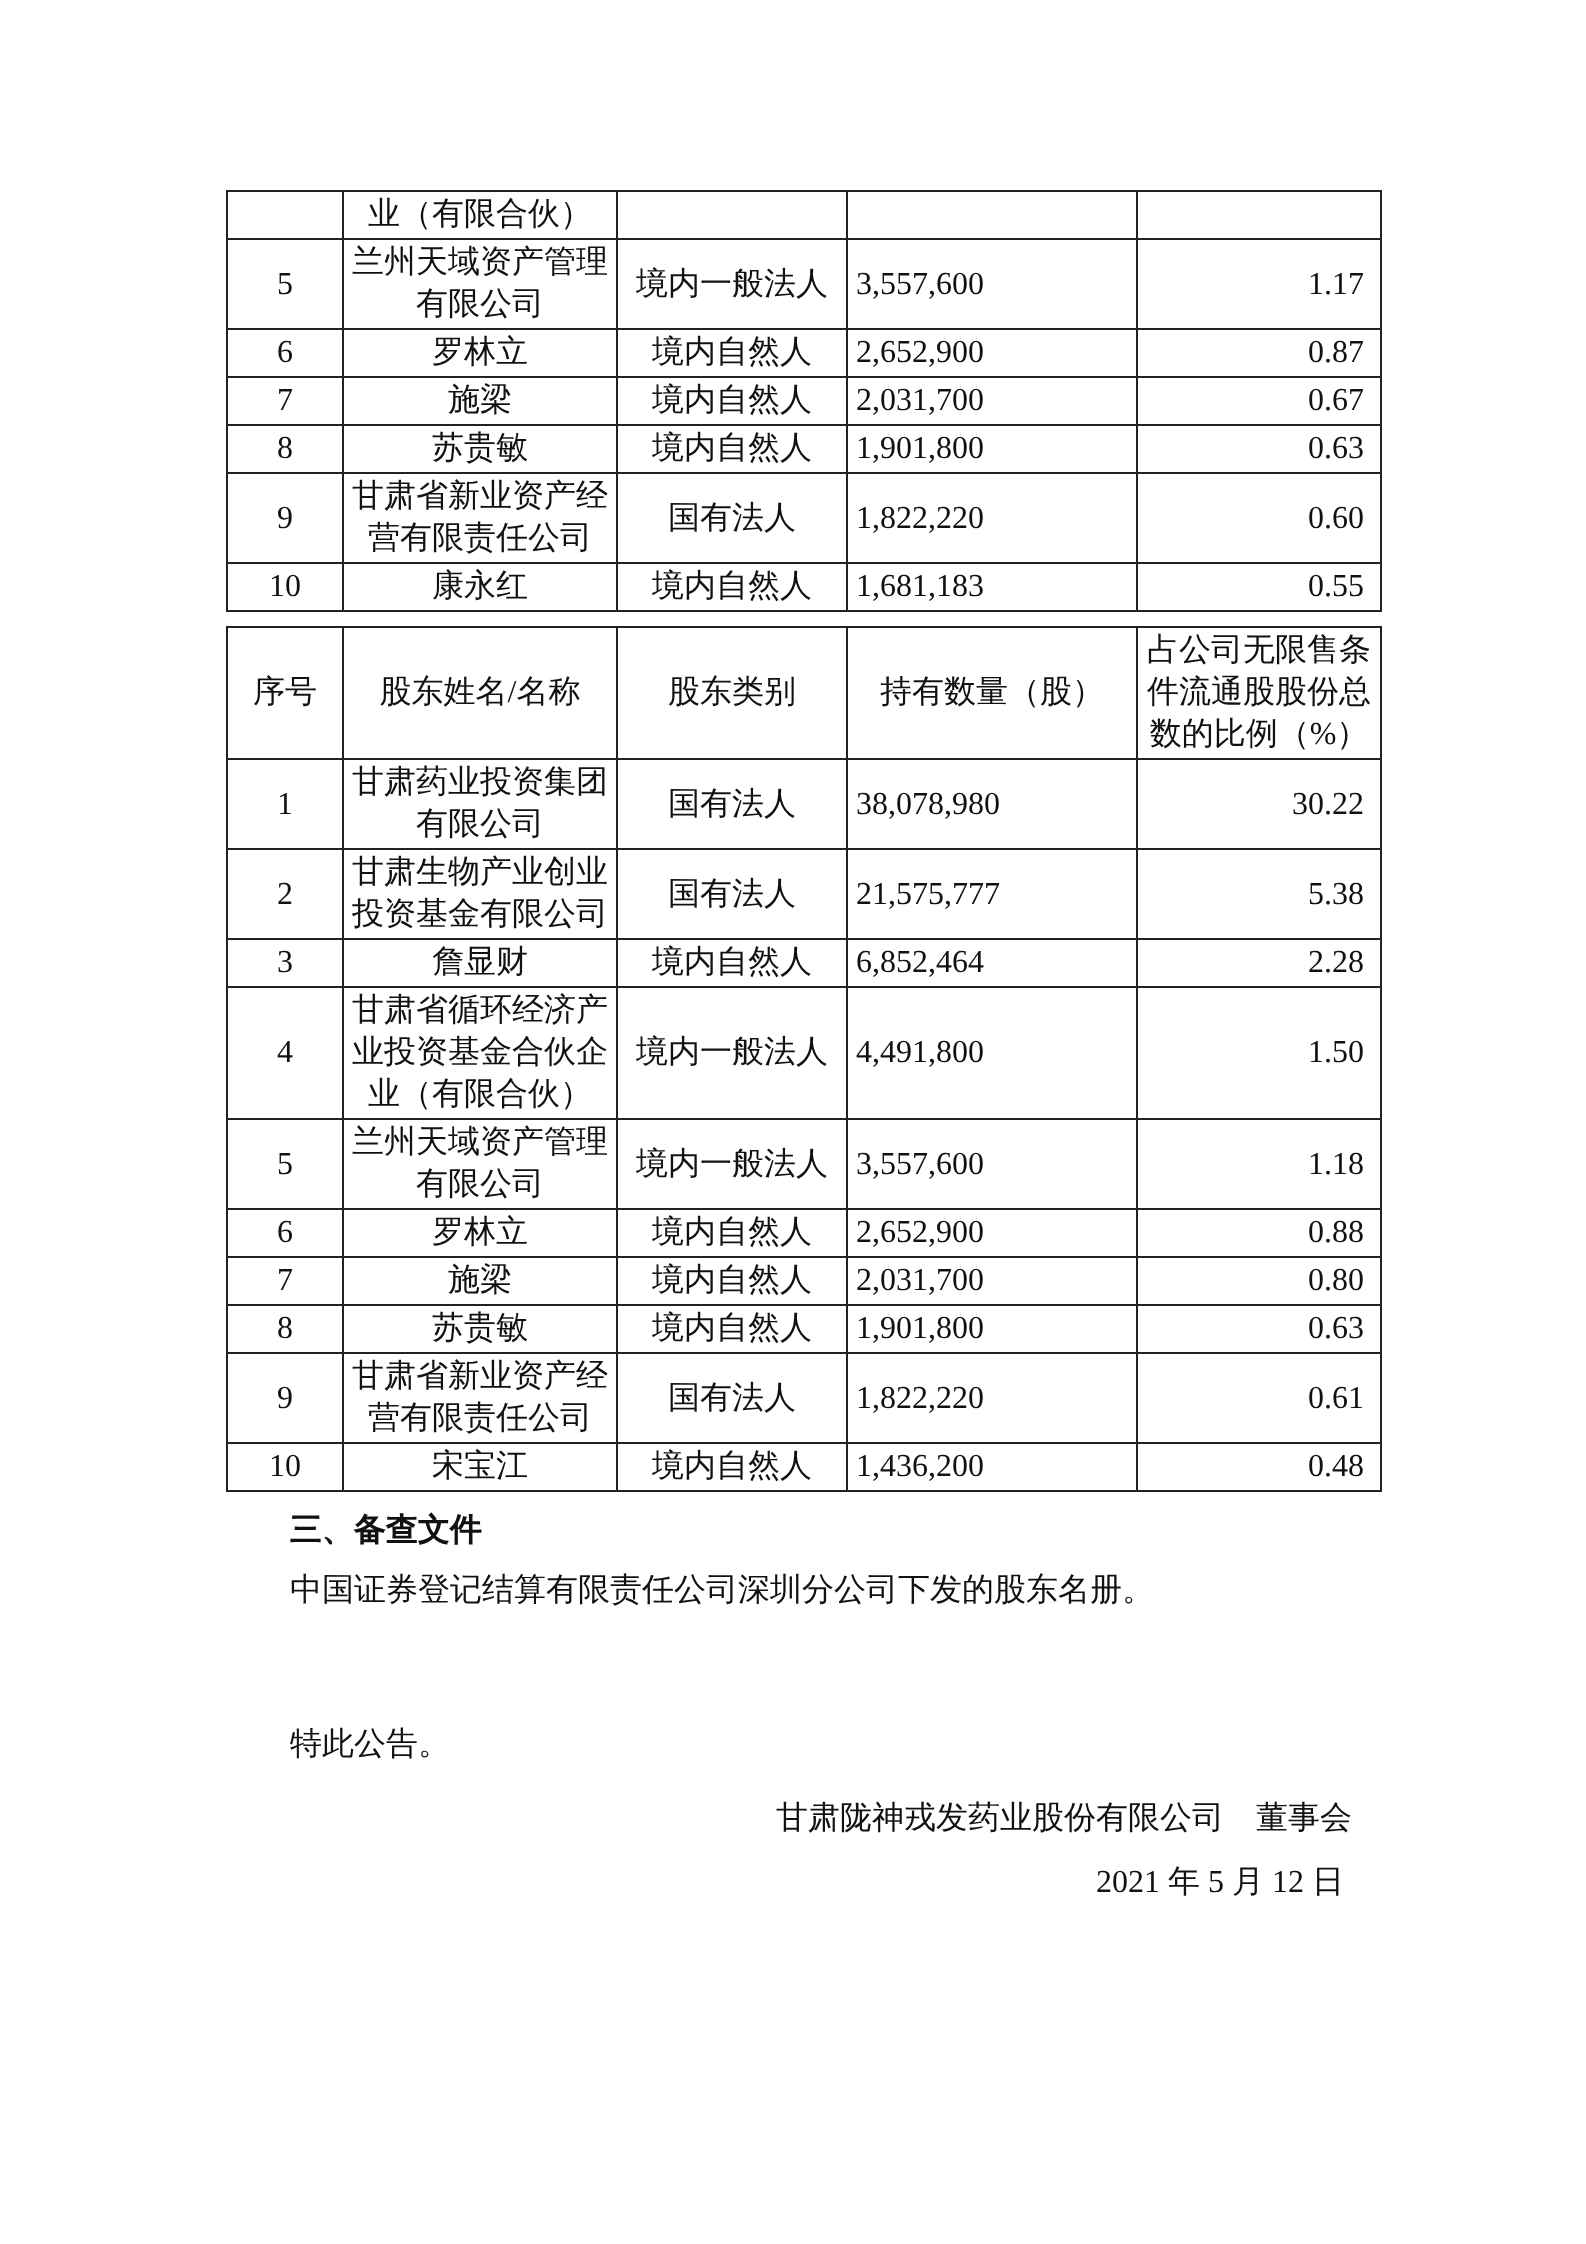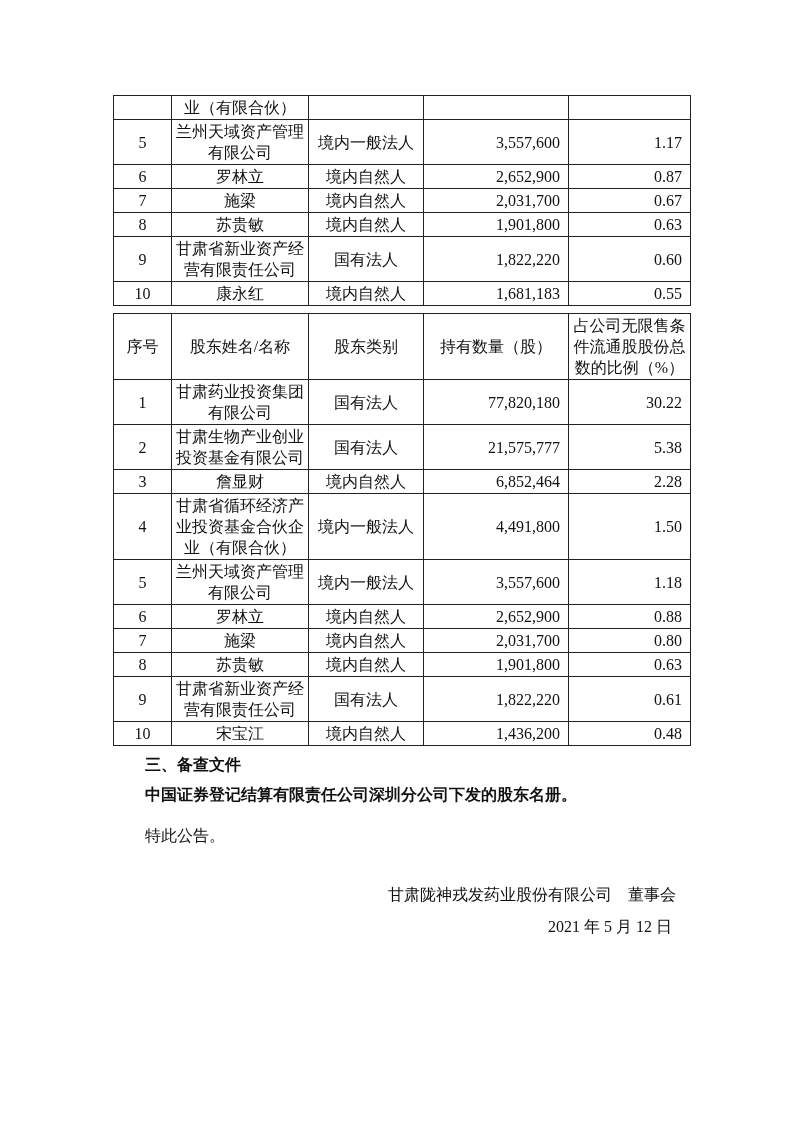--- a/index.html
+++ b/index.html
@@ -25,32 +25,32 @@
     padding: 1px 4px;
     height: 21px;
     vertical-align: middle;
     overflow: hidden;
     word-break: break-word;
   }
   table.sh th { text-align: center; }
   .c-seq  { text-align: center; }
   .c-name { text-align: center; }
   .c-type { text-align: center; margin-left: 16px; }
-  .c-num  { text-align: right; padding-right: 8px !important; }
+  .c-num  { padding-right: 8px !important; }
   .c-pct  { text-align: right; padding-right: 8px !important; }
 
   .heading { font-weight: bold; }
   .indent { text-indent: 2em; }
   .h-line1 { margin-top: 9px; white-space: nowrap; }
   .h-line2 { margin-top: 6px; }
   #t2 { margin-top: 7px; }
   .sec3-h { margin-top: 9px; }
-  .body-p { margin-top: 9px; font-weight: bold; }
-  .closing-p { margin-top: 20px; }
-  .sig  { margin-top: 38px; text-align: right; padding-right: 14px; }
+  .body-p { margin-top: 9px; }
+  .closing-p { margin-top: 56px; }
+  .sig  { margin-top: 16px; text-align: right; padding-right: 14px; }
   .date { margin-top: 11px; text-align: right; padding-right: 18px; }
 </style>
 </head>
 <body>
 
 <div class="page">
   <div class="content">
 
     <table class="sh" id="t1">
       <colgroup>
@@ -137,21 +137,21 @@
           <th>持有数量（股）</th>
           <th>占公司无限售条件流通股股份总数的比例（%）</th>
         </tr>
       </thead>
       <tbody>
 
           <tr>
             <td class="c-seq">1</td>
             <td class="c-name">甘肃药业投资集团有限公司</td>
             <td class="c-type">国有法人</td>
-            <td class="c-num">77,820,180</td>
+            <td class="c-num">38,078,980</td>
             <td class="c-pct">30.22</td>
           </tr>
 
           <tr>
             <td class="c-seq">2</td>
             <td class="c-name">甘肃生物产业创业投资基金有限公司</td>
             <td class="c-type">国有法人</td>
             <td class="c-num">21,575,777</td>
             <td class="c-pct">5.38</td>
           </tr>

